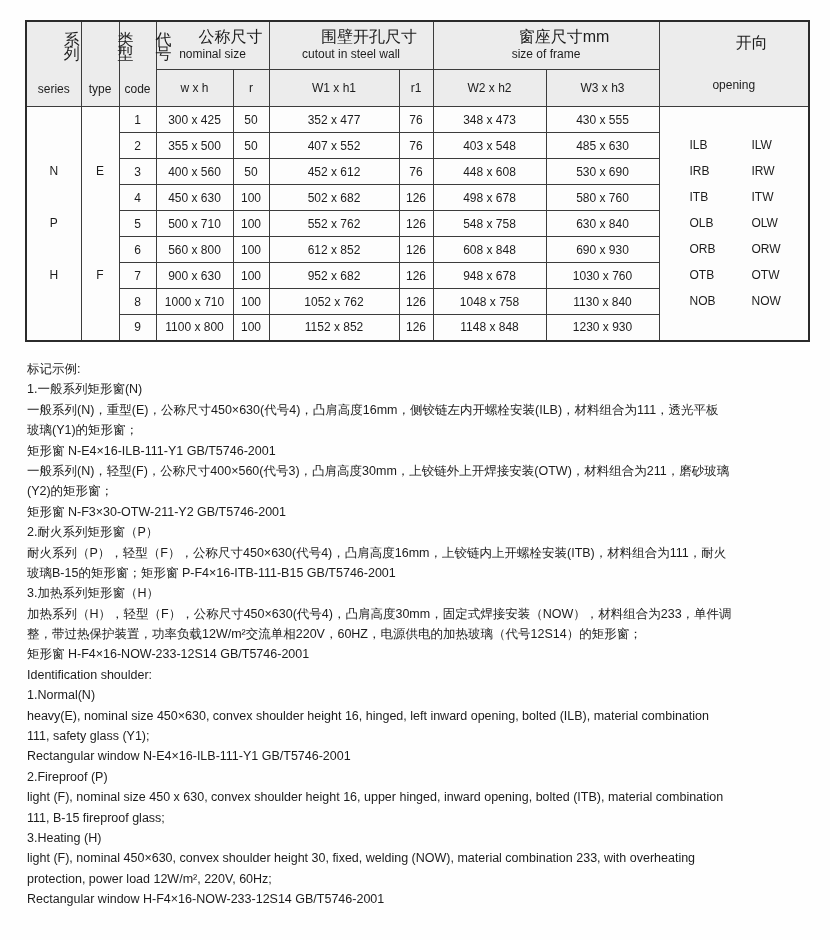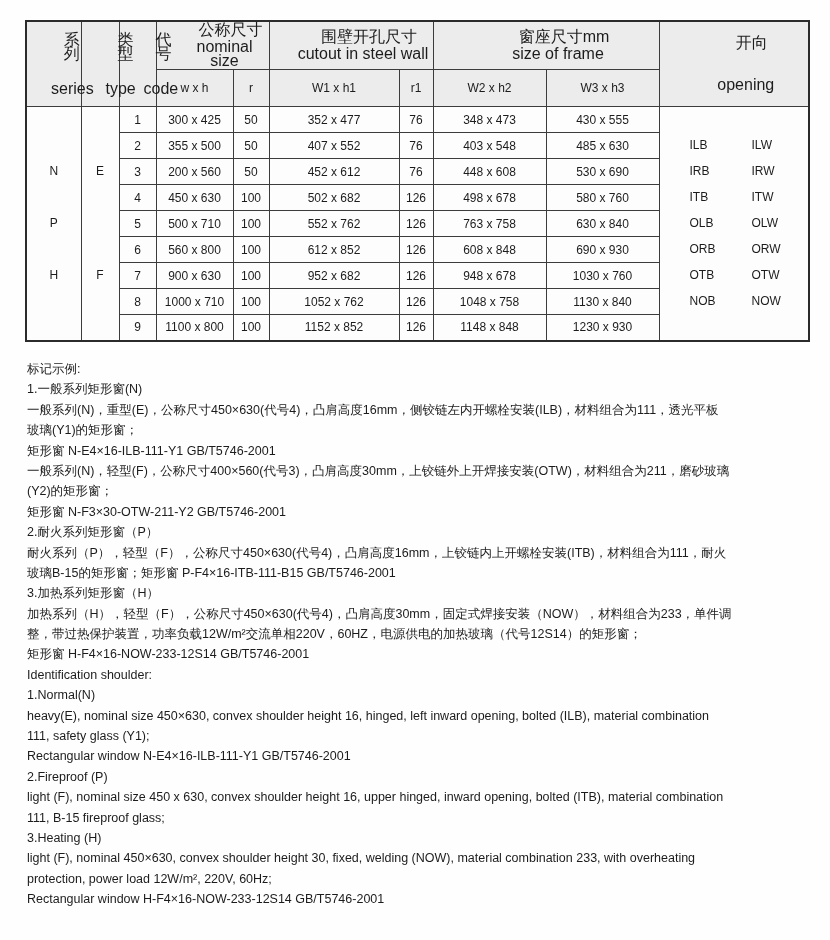--- a/index.html
+++ b/index.html
@@ -9,21 +9,21 @@
   
   table.spec{position:absolute;left:25px;top:20px;width:783px;border-collapse:collapse;table-layout:fixed;border:2px solid #2b2b2b;}
   table.spec td{border:1px solid #3c3c3c;text-align:center;vertical-align:middle;font-size:12px;padding:0;background:#fdfdfd;}
   tr.h1 td,tr.h2 td{background:#ececec;}
   tr.h1{height:48px;}
   tr.h2{height:36px;}
   tr.drow{height:26px;}
   .hdr2{display:flex;flex-direction:column;gap:3px;line-height:14px;}
   .hdrspan{display:flex;flex-direction:column;justify-content:space-around;height:84px;line-height:14px;}
   .zh{font-size:16px;padding-left:36px;}
-  .en{font-size:16px;margin-left:24px;}
+  .en{font-size:12px;}
   .span-inner{position:relative;height:232px;}
   .span-inner .lab{position:absolute;left:0;width:100%;height:16px;line-height:16px;text-align:center;}
   .lab.p1{top:56px;}
   .lab.p2{top:108px;}
   .lab.p3{top:160px;}
   .open-inner{height:168px;display:flex;flex-direction:column;justify-content:center;}
   .op-row{display:grid;grid-template-columns:62px auto;height:26px;line-height:26px;padding-left:30px;text-align:left;}
 
   
   .notes{position:absolute;left:27px;top:359px;width:790px;font-size:12.5px;}
@@ -160,21 +160,21 @@
       <td>2</td>
       <td>355 x 500</td>
       <td>50</td>
       <td>407 x 552</td>
       <td>76</td>
       <td>403 x 548</td>
       <td>485 x 630</td>
     </tr>
     <tr class="drow">
       <td>3</td>
-      <td>200 x 560</td>
+      <td>400 x 560</td>
       <td>50</td>
       <td>452 x 612</td>
       <td>76</td>
       <td>448 x 608</td>
       <td>530 x 690</td>
     </tr>
     <tr class="drow">
       <td>4</td>
       <td>450 x 630</td>
       <td>100</td>
@@ -182,21 +182,21 @@
       <td>126</td>
       <td>498 x 678</td>
       <td>580 x 760</td>
     </tr>
     <tr class="drow">
       <td>5</td>
       <td>500 x 710</td>
       <td>100</td>
       <td>552 x 762</td>
       <td>126</td>
-      <td>763 x 758</td>
+      <td>548 x 758</td>
       <td>630 x 840</td>
     </tr>
     <tr class="drow">
       <td>6</td>
       <td>560 x 800</td>
       <td>100</td>
       <td>612 x 852</td>
       <td>126</td>
       <td>608 x 848</td>
       <td>690 x 930</td>

